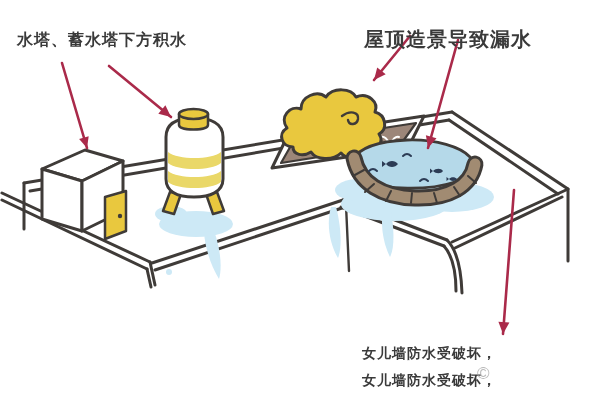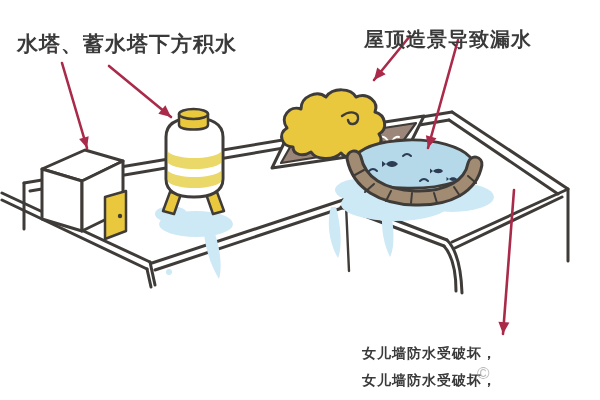--- a/index.html
+++ b/index.html
@@ -20,21 +20,21 @@
   .waterf{fill:var(--water,#b5d9e9);stroke:var(--outline,#3f3b38);stroke-width:2.8;stroke-linejoin:round;}
   .rim-out{stroke:var(--outline,#3f3b38);stroke-width:17;fill:none;stroke-linecap:round;}
   .rim-in{stroke:var(--stone,#a18b72);stroke-width:11;fill:none;stroke-linecap:round;}
   .tick{stroke:var(--outline,#3f3b38);stroke-width:2;fill:none;stroke-linecap:round;}
   .fishf{fill:var(--fish,#2c3c55);stroke:none;}
   .sq{stroke:var(--fish,#2c3c55);stroke-width:2;fill:none;stroke-linecap:round;}
   .arr{stroke:var(--arrow,#aa2a4a);stroke-width:2.6;fill:none;stroke-linecap:round;}
   .arrh{fill:var(--arrow,#aa2a4a);stroke:none;}
   
   .lbl{position:absolute;color:var(--text,#3a3a3a);font-weight:600;letter-spacing:1px;white-space:nowrap;}
-  .lbl-tower{left:17px;top:30px;font-size:21px;}
+  .lbl-tower{left:17px;top:30px;font-size:16px;}
   .lbl-roof{left:364px;top:14px;font-size:20px;margin-top:12px;}
   .lbl-parapet{left:362px;top:340px;font-size:14px;line-height:27px;}
   .lbl-parapet span{display:block;}
   .watermark{position:absolute;left:477px;top:364px;font-size:17px;color:#9b9b9b;opacity:.7;font-weight:400;}
 </style>
 </head>
 <body>
 
 <div class="stage">
 

